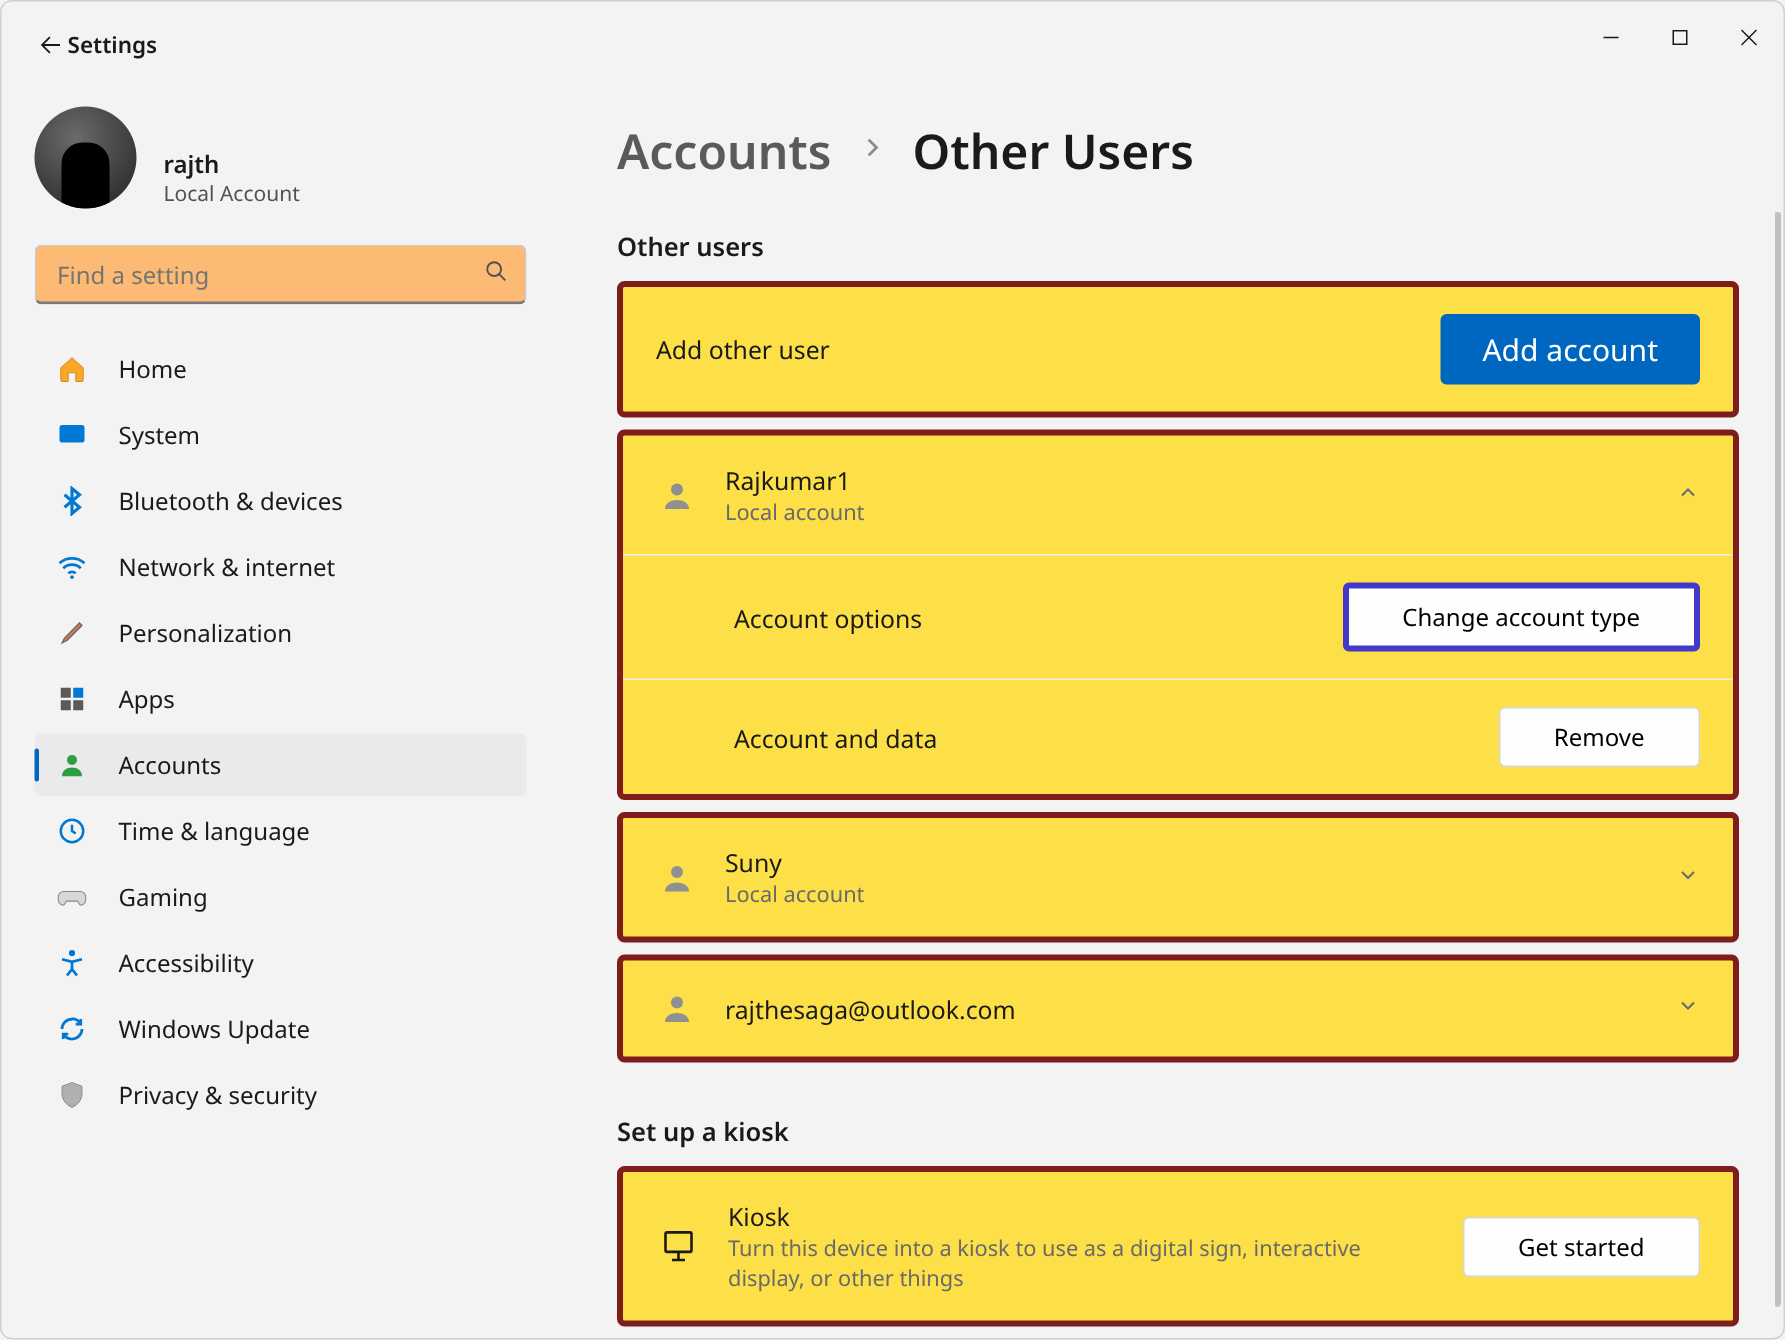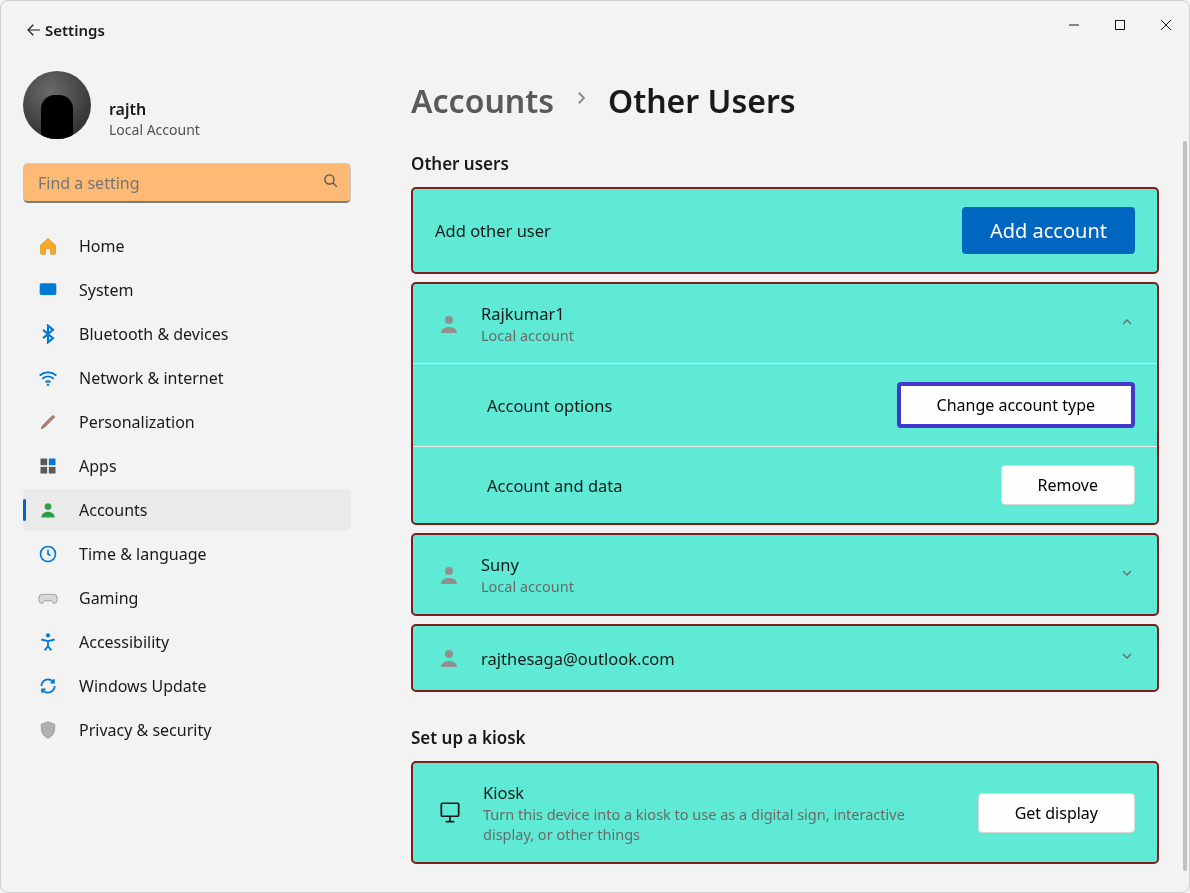--- a/index.html
+++ b/index.html
@@ -24,21 +24,21 @@
 .nav-item { display: flex; align-items: center; gap: 20px; height: 42px; padding: 0 14px; border-radius: 5px; cursor: pointer; font-size: 16px; position: relative; }
 .nav-item.active { background: #eaeaea; }
 .nav-item.active::before { content: ""; position: absolute; left: 0; top: 10px; bottom: 10px; width: 3px; background: #0067c0; border-radius: 2px; }
 .nav-icon { width: 22px; height: 22px; display: flex; align-items: center; justify-content: center; }
 .content { flex: 1; padding: 30px 30px 30px 40px; overflow-y: auto; }
 .breadcrumb { display: flex; align-items: center; gap: 18px; margin-bottom: 30px; }
 .bc-parent { font-size: 32px; font-weight: 600; color: #5a5a5a; }
 .bc-chev { color: #8a8a8a; }
 .bc-current { font-size: 32px; font-weight: 600; }
 .section-title { font-size: 17px; font-weight: 600; margin-bottom: 12px; }
-.card { background: #5eead4; border: 2px solid #7f1d1d; border-radius: 5px; margin-bottom: 8px; }
+.card { background: #fde047; border: 4px solid #7f1d1d; border-radius: 5px; margin-bottom: 8px; }
 .card-row { display: flex; align-items: center; padding: 18px 22px; gap: 18px; }
 .card-row.sub { padding-left: 74px; border-top: 1px solid #eee; }
 .row-main { flex: 1; }
 .row-title { font-size: 16.5px; }
 .row-sub { font-size: 14.5px; color: #6a6a6a; }
 .user-ico { width: 28px; height: 28px; color: #909090; display: flex; align-items: center; justify-content: center; }
 .kiosk-ico { width: 30px; height: 30px; color: #1a1a1a; display: flex; align-items: center; justify-content: center; }
 .accent-btn { background: #0067c0; color: #fff; border: none; border-radius: 4px; padding: 10px 28px; font-size: 20px; cursor: pointer; }
 .outlined-btn { background: #fefefe; border: 1px solid #d6d6d6; border-radius: 4px; padding: 8px 36px; font-size: 16px; cursor: pointer; }
 .highlighted { border: 4px solid #4338ca; border-radius: 4px; }
@@ -296,19 +296,19 @@
             <svg width="26" height="26" viewBox="0 0 24 24" fill="none" stroke="currentColor" stroke-width="1.6">
               <rect x="4" y="3" width="16" height="12" rx="1"></rect>
               <line x1="12" y1="15" x2="12" y2="20"></line>
               <line x1="8" y1="20" x2="16" y2="20"></line>
             </svg>
           </span>
         <div class="row-main">
           <div class="row-title">Kiosk</div>
           <div class="row-sub" style="max-width:470px">Turn this device into a kiosk to use as a digital sign, interactive display, or other things</div>
         </div>
-        <button class="outlined-btn">Get display</button>
+        <button class="outlined-btn">Get started</button>
       </div>
     </div>
   </main>
 </div>
 
 <div class="scroll-indicator"></div>
 
 </body></html>

